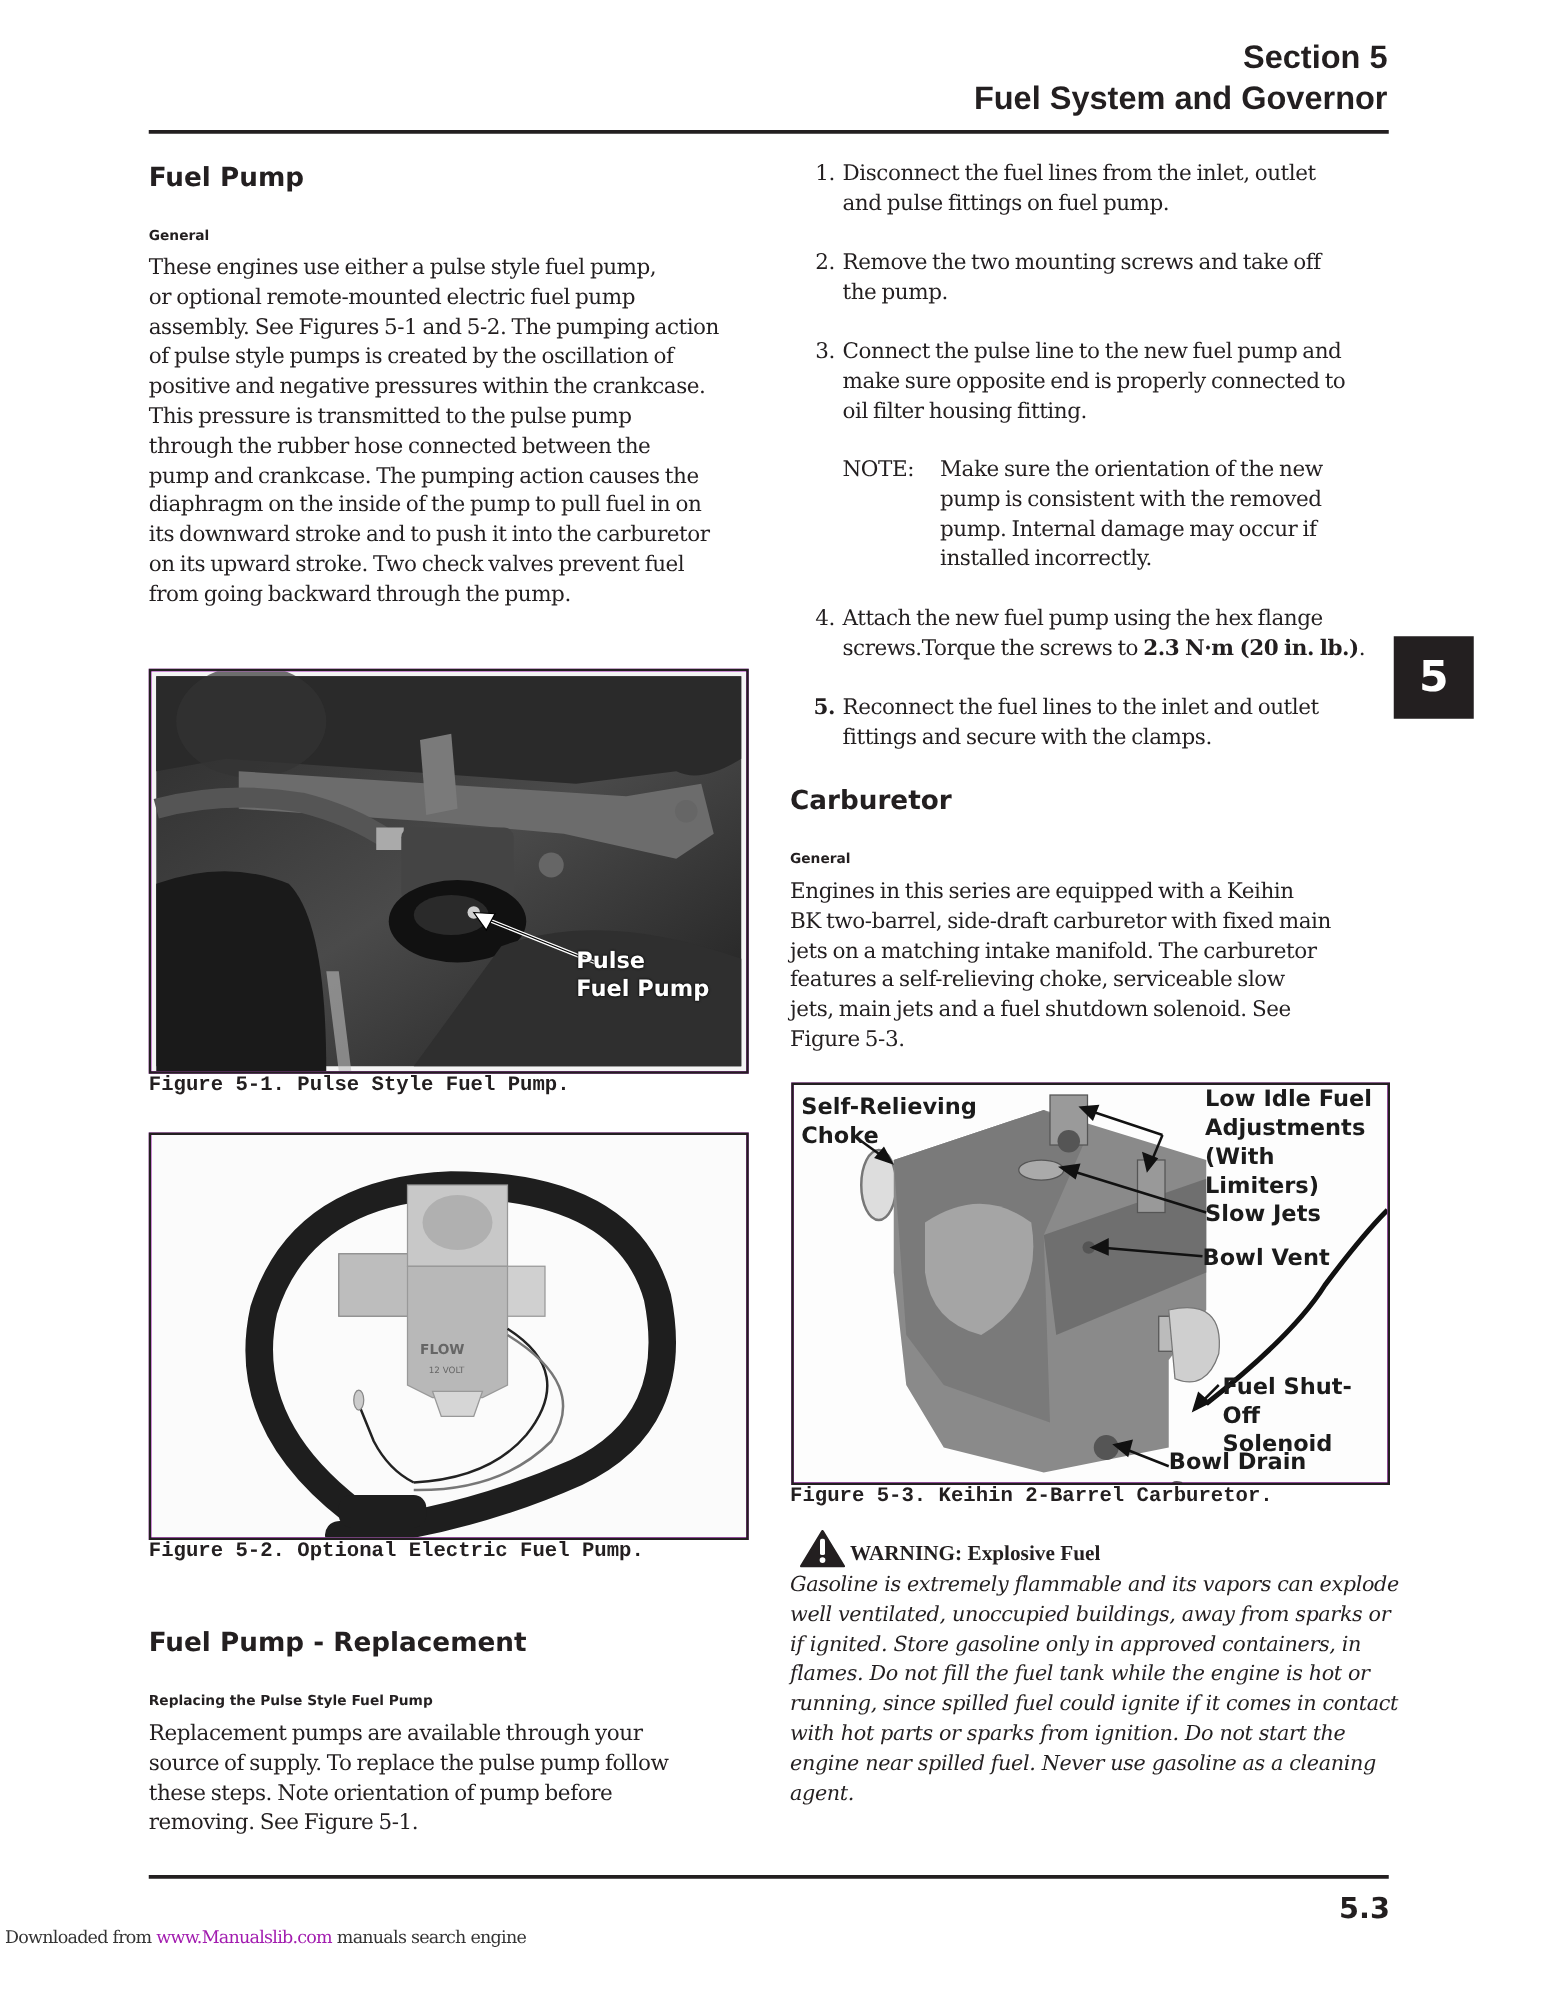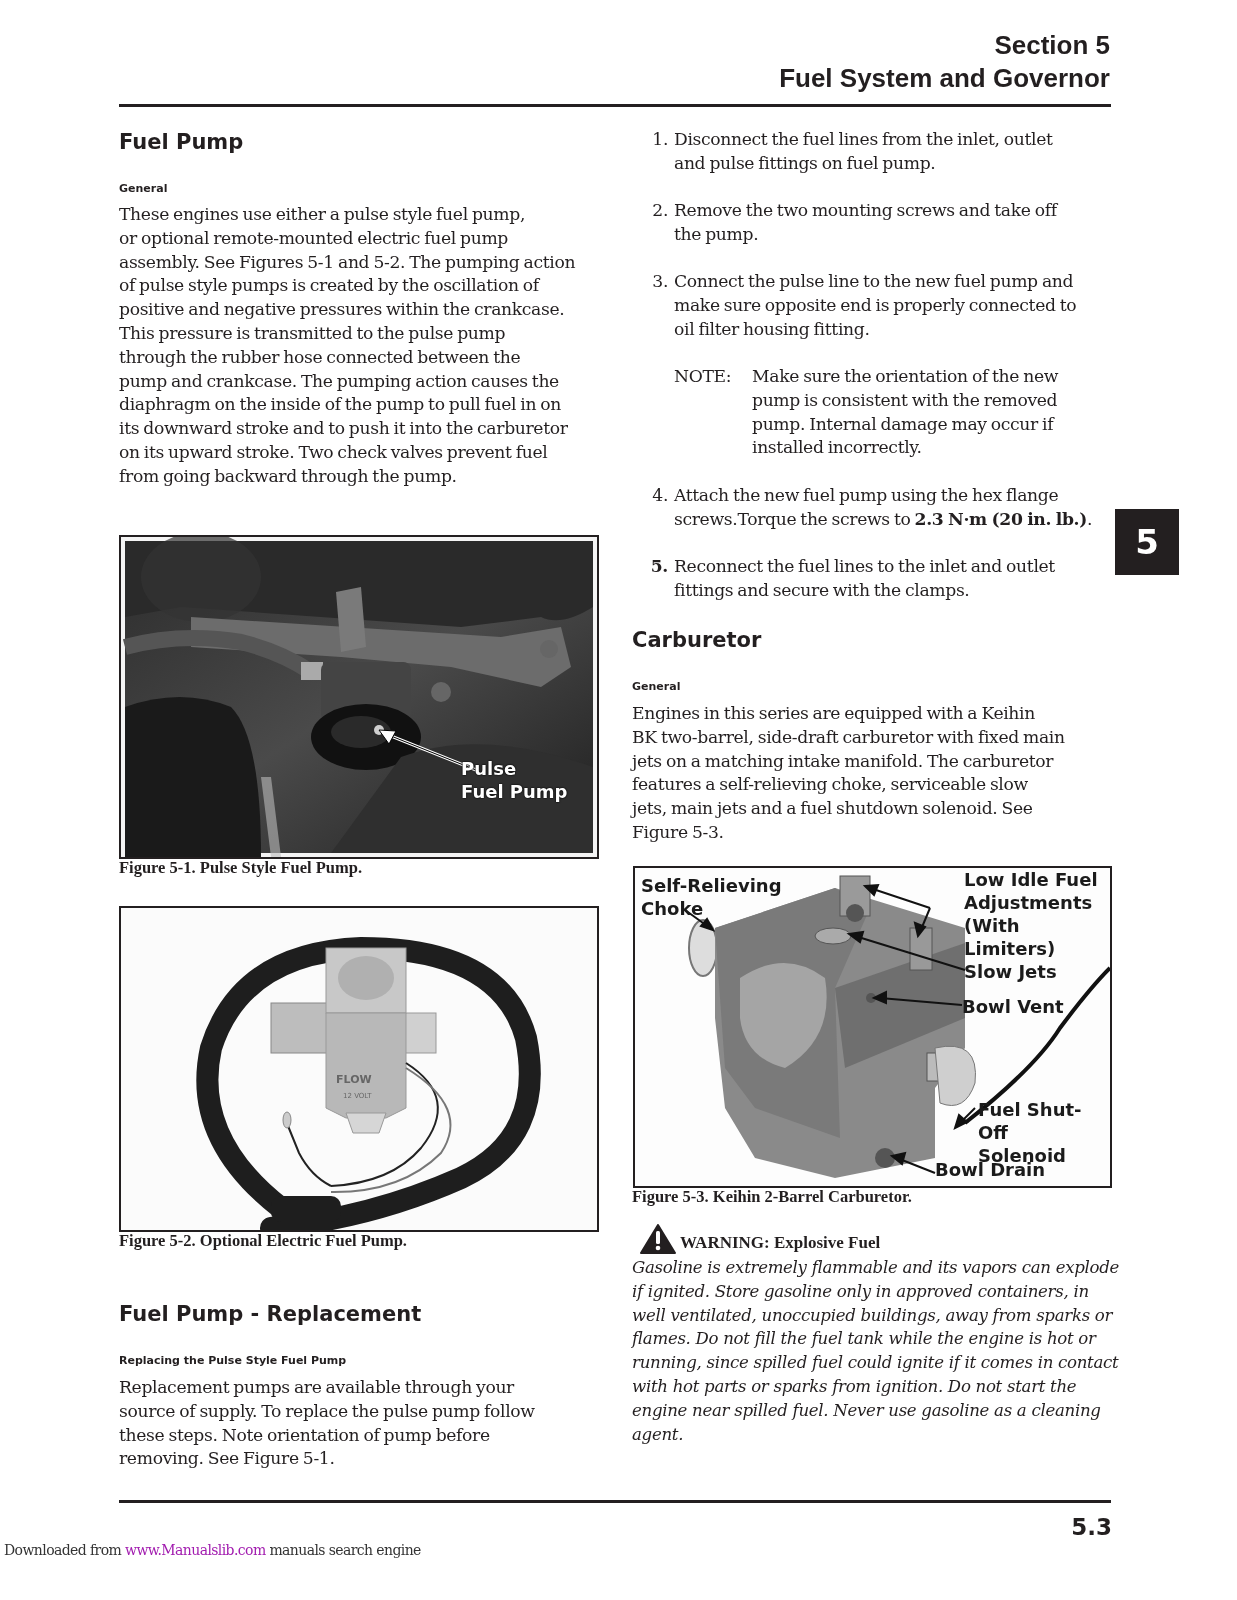--- a/index.html
+++ b/index.html
@@ -7,21 +7,21 @@
     .sans { font-family: Liberation Sans, sans-serif; }
     .abs { position: absolute; }
 
     #hdr-section { right: 127px; top: 30px; font-size: 26px; font-weight: bold; letter-spacing: 0px; text-align: right; }
     #hdr-title { right: 127px; top: 63px; font-size: 26px; font-weight: bold; text-align: right; }
     .rule { background: #231f20; position: absolute; left: 119px; width: 992px; height: 3px; }
 
     .h2 { font-family: "DejaVu Sans", sans-serif; font-weight: bold; font-size: 21px; }
     .h3 { font-family: "DejaVu Sans", sans-serif; font-weight: bold; font-size: 11px; }
     .body { font-family: "DejaVu Serif", serif; font-size: 17.2px; line-height: 23.8px; letter-spacing: -0.35px; word-spacing: -1px; }
-    .caption { font-family: Liberation Serif, serif; font-weight: bold; font-size: 16.5px; }
+    .caption { font-family: Liberation Mono, monospace; font-weight: bold; font-size: 16.5px; }
 
     .left { left: 119px; width: 490px; }
     .right { left: 632px; width: 480px; }
 
     .steps { left: 640px; width: 470px; }
     .step { position: absolute; left: 0; width: 470px; }
     .step .num { position: absolute; left: 0; width: 28px; text-align: right; }
     .step .txt { position: absolute; left: 34px; width: 440px; }
 
     .fig { position: absolute; border: 2px solid #231f20; background: #d946ef; overflow: hidden; }
@@ -265,22 +265,22 @@
 <div class="abs" style="left:640px; top:1224px; width:36px; height:30px;">
   <svg width="36" height="30" viewBox="0 0 36 30">
     <path d="M18 1 L35 29 L1 29 Z" fill="#231f20" stroke="#231f20" stroke-width="2" stroke-linejoin="round"></path>
     <rect x="16" y="7" width="4" height="13" rx="1.5" fill="#fff"></rect>
     <circle cx="18" cy="24" r="2.3" fill="#fff"></circle>
   </svg>
 </div>
 <div class="abs warn-title" style="left:680px; top:1233px;font-family:Liberation Serif, serif;">WARNING: Explosive Fuel</div>
 <div class="abs warn-body" style="left:632px; top:1256px; width:500px;">
   <div>Gasoline is extremely flammable and its vapors can explode</div>
+  <div>well ventilated, unoccupied buildings, away from sparks or</div>
   <div>if ignited. Store gasoline only in approved containers, in</div>
-  <div>well ventilated, unoccupied buildings, away from sparks or</div>
   <div>flames. Do not fill the fuel tank while the engine is hot or</div>
   <div>running, since spilled fuel could ignite if it comes in contact</div>
   <div>with hot parts or sparks from ignition. Do not start the</div>
   <div>engine near spilled fuel. Never use gasoline as a cleaning</div>
   <div>agent.</div>
 </div>
 
 <div class="rule" style="top:1500px;"></div>
 <div class="abs pagenum" style="right:125px; top:1514px;">5.3</div>
 <div class="abs footer-dl" style="left:4px; top:1542px;">

